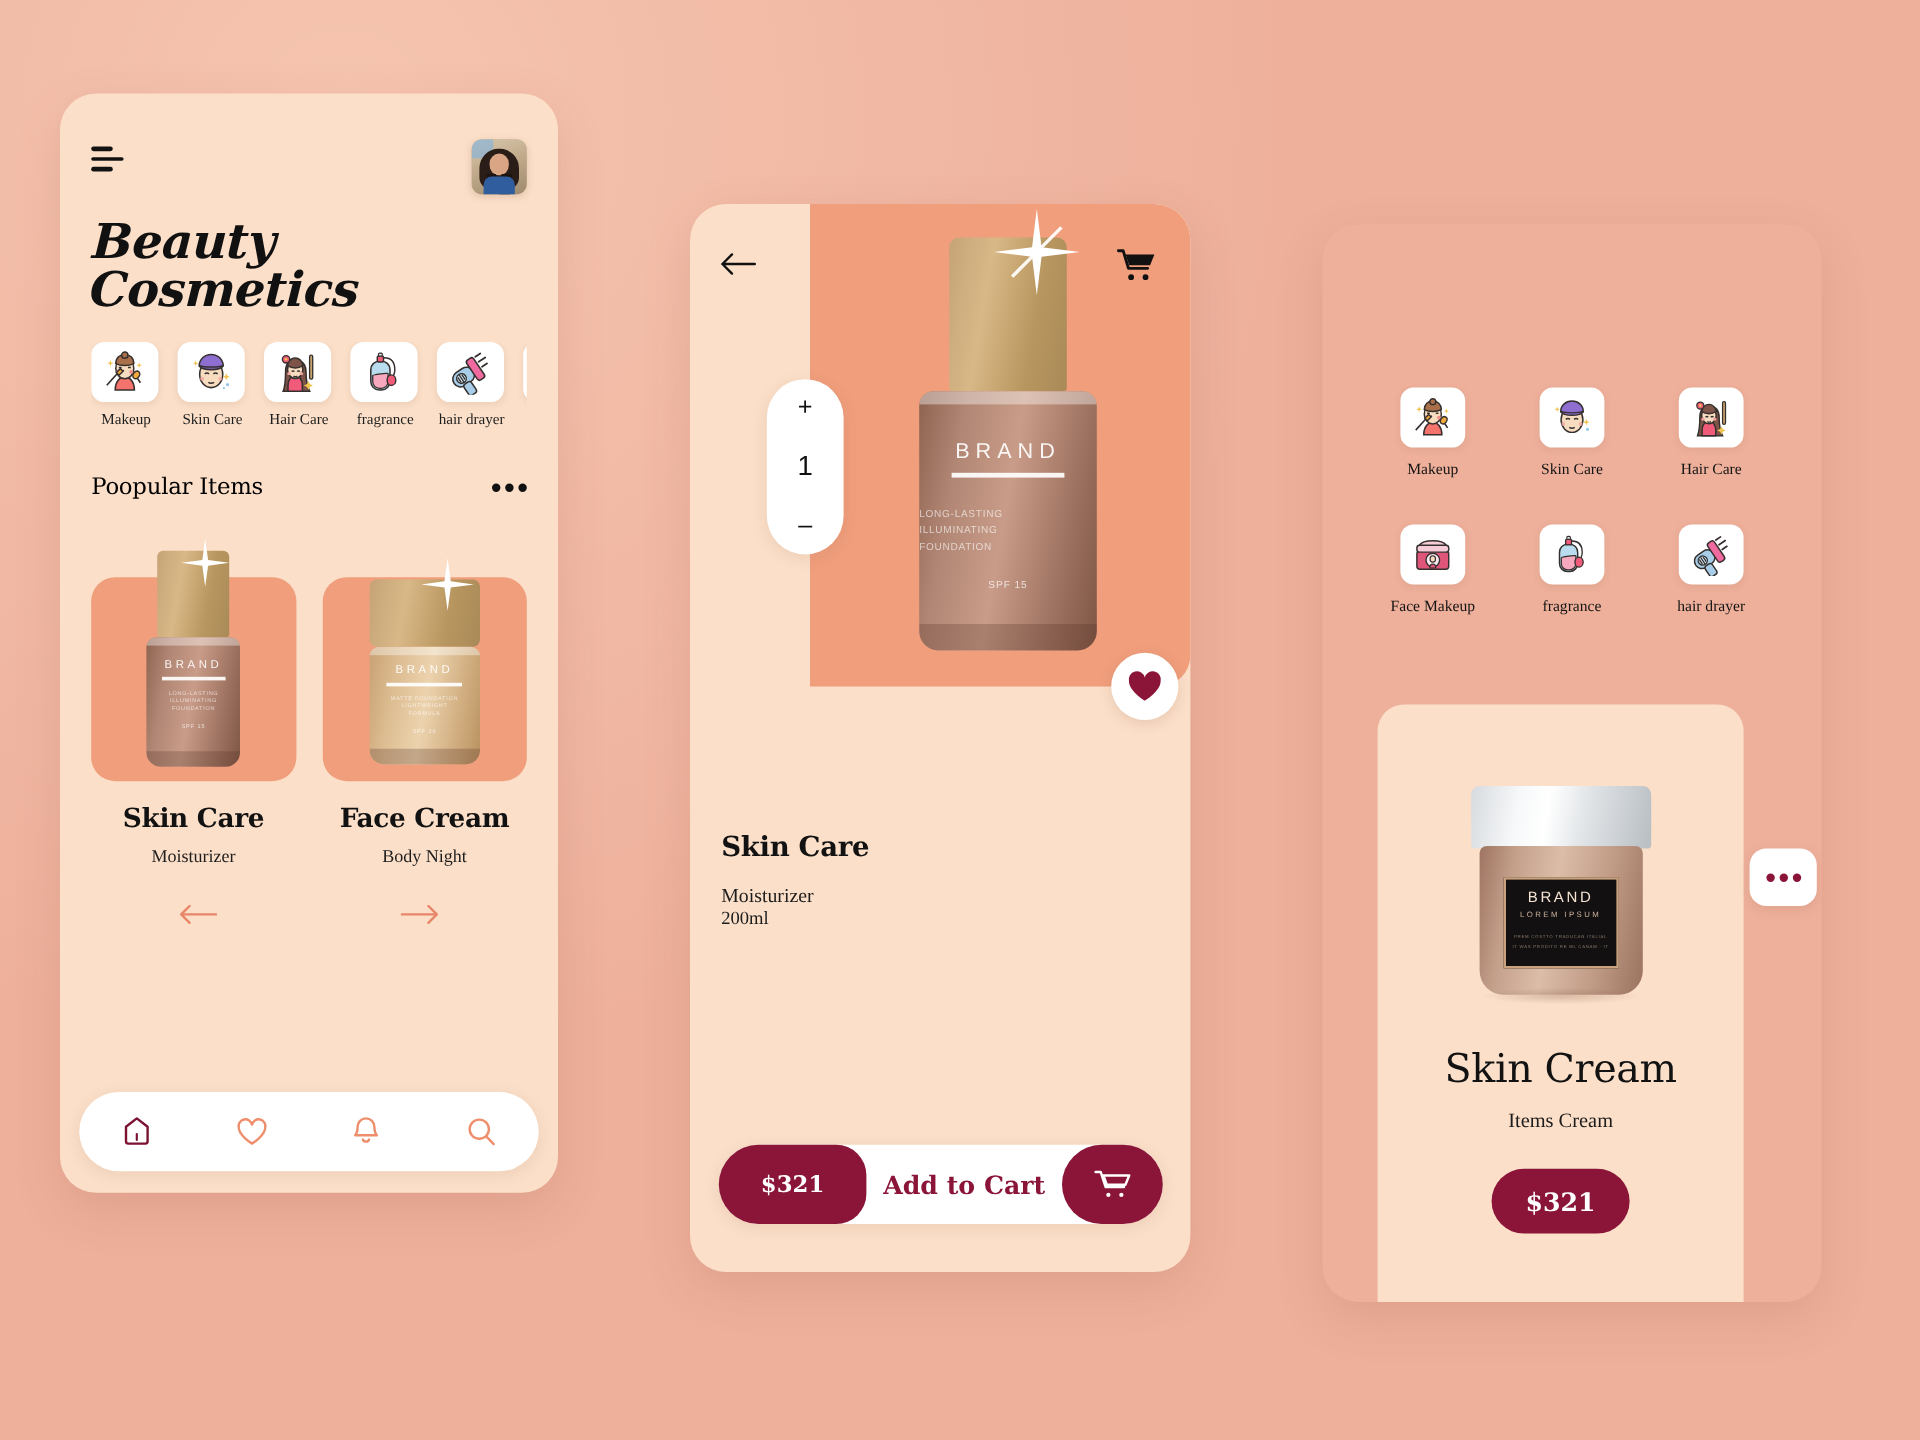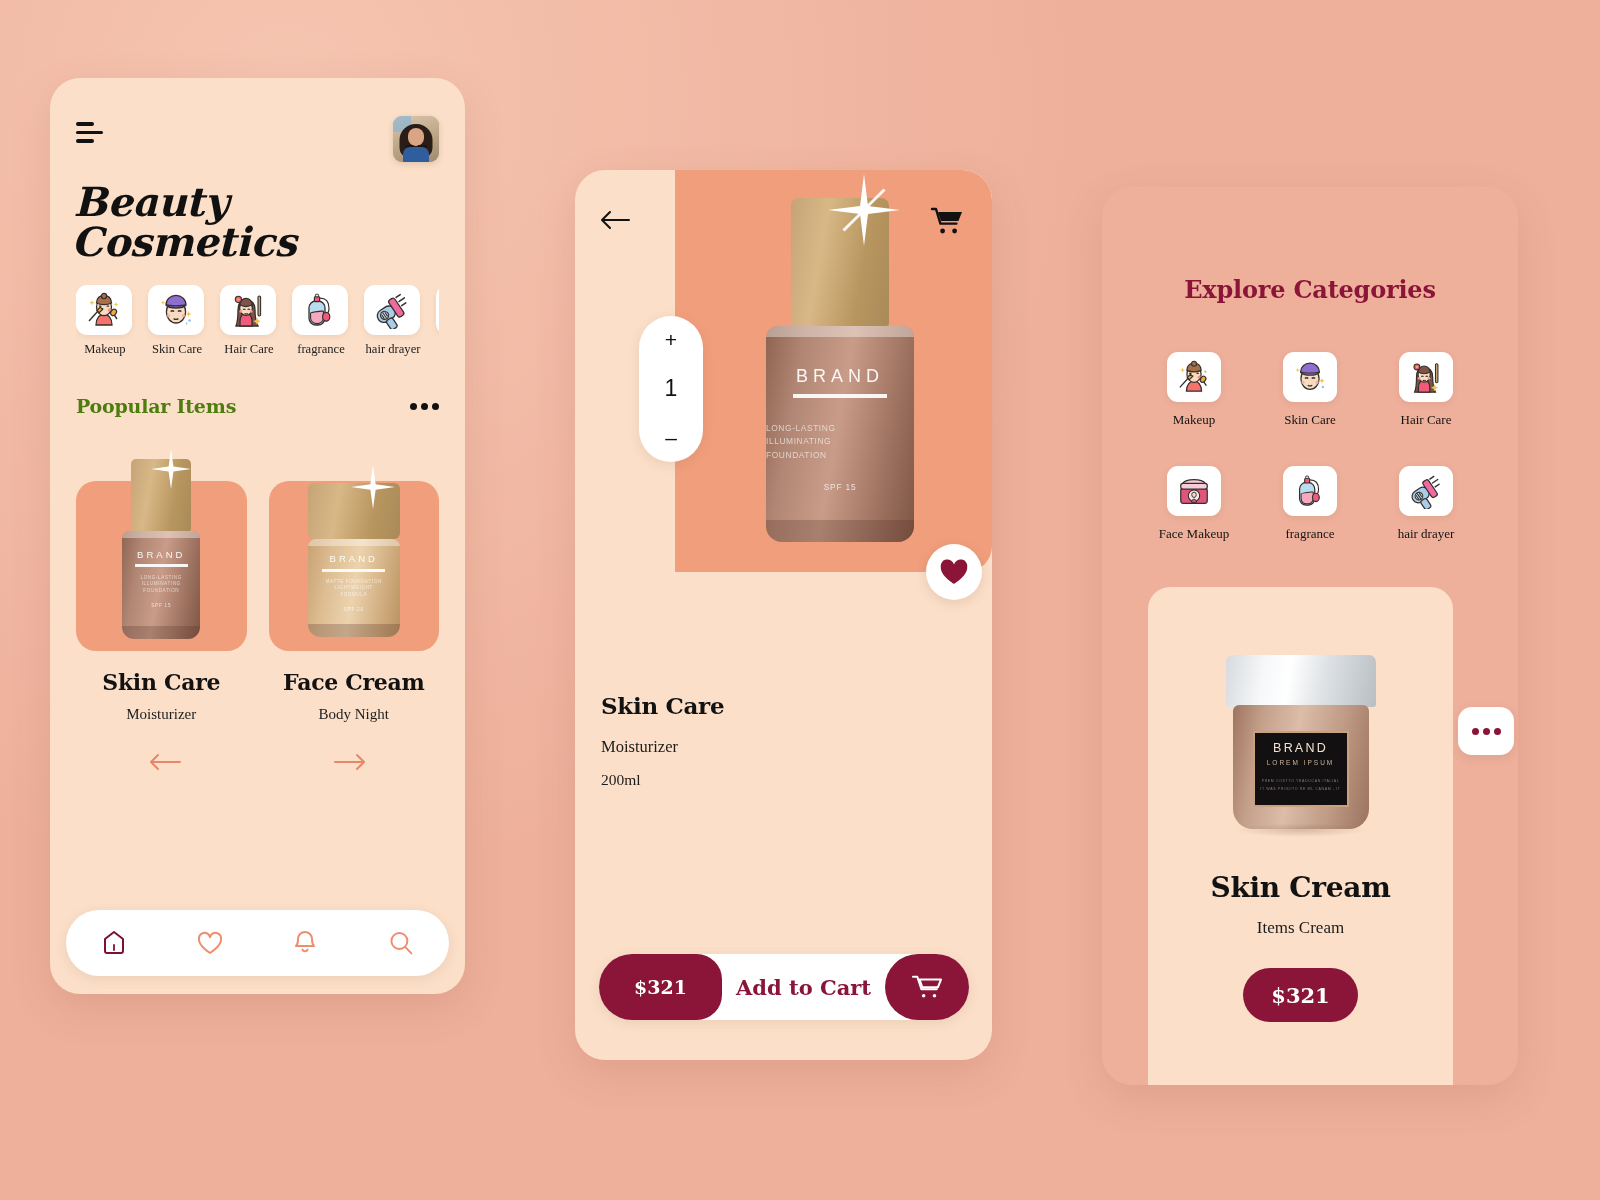--- a/index.html
+++ b/index.html
@@ -126,21 +126,21 @@
     color: #1d1d1d;
     white-space: nowrap;
   }
 
   .sec-head {
     margin-top: 38px;
     display: flex; align-items: center; justify-content: space-between;
   }
   .sec-head h2 {
     font-family: "DejaVu Serif", serif;
-    font-size: 19px; font-weight: 700; color: #4d7c0f;
+    font-size: 19px; font-weight: 400; color: #000000;
     letter-spacing: -0.2px;
   }
   .dots3 { display:flex; gap: 4px; cursor: pointer; }
   .dots3 i { width: 7px; height: 7px; border-radius: 50%; background:#111; display:block; }
   .dots3.maroon i { background: #8a1538; }
 
   .prod-row {
     margin-top: 22px;
     display: flex; gap: 22px;
   }
@@ -269,21 +269,21 @@
     box-shadow: 0 3px 11px rgba(140,90,70,.17);
     cursor: pointer;
   }
   .s2-info { padding: 22px 26px 0 26px; }
   .s2-info h2 {
     font-family: "DejaVu Serif", serif;
     font-size: 23px; font-weight: 700; color: #121212;
     letter-spacing: -0.3px;
   }
   .s2-info .l1 { font-size: 16.5px; color: #1c1c1c; margin-top: 18px; }
-  .s2-info .l2 { font-size: 15.5px; color: #1c1c1c; margin-top: 14px; }
+  .s2-info .l2 { font-size: 15.5px; color: #1c1c1c; }
   .s2-info .para {
     font-size: 16px; color: #17140f; line-height: 1.45; margin-top: 20px;
   }
   .cta {
     position: absolute; left: 24px; bottom: 40px;
     width: 370px; height: 66px;
     border-radius: 34px; background:#fff;
     display: flex; align-items: center;
     box-shadow: 0 3px 12px rgba(140,90,70,.12);
     cursor: pointer;
@@ -335,21 +335,21 @@
   .s3-card {
     position: absolute; left: 46px; bottom: 0;
     width: 305px; height: 498px;
     background: #fbdfc8;
     border-radius: 22px 22px 0 0;
     text-align: center;
   }
   .s3-jar-stage { height: 250px; display:flex; align-items:flex-end; justify-content:center; padding-bottom: 8px; }
   .s3-card .pname {
     font-family: "DejaVu Serif", serif;
-    font-weight: 700; font-size: 28px; color: #121212;
+    font-weight: 400; font-size: 33px; color: #121212;
     margin-top: 34px; letter-spacing: -0.3px;
   }
   .s3-card .psub { font-size: 17px; color: #1c1c1c; margin-top: 14px; }
   .price-pill {
     margin: 30px auto 0 auto;
     width: 115px; height: 54px; border-radius: 27px;
     background: #8a1538; color:#fff;
     display:flex; align-items:center; justify-content:center;
     font-family: "DejaVu Serif", serif; font-weight: 700; font-size: 21px;
     cursor: pointer;
@@ -698,21 +698,20 @@
         <path d="M9 7h23l-3.4 8.4H12z" fill="none" stroke="#fff" stroke-width="2.2" stroke-linejoin="round"></path>
         <circle cx="13.4" cy="24.4" r="1.9" fill="#fff"></circle>
         <circle cx="25" cy="24.4" r="1.9" fill="#fff"></circle>
       </svg>
     </div>
   </div>
 </div>
 
 <div class="phone" id="phone3">
   <div class="s3">
-    <h2>Explore Categories</h2>
 
     <div class="cat-grid">
 
       <div class="cat-g-item">
         <div class="cat-g-tile">
           <svg width="38" height="36" viewBox="0 0 40 38">
             <path d="M12 34c0-7 4-11 8-11s8 4 8 11z" fill="#f4736d" stroke="#35302e" stroke-width="1.3"></path>
             <ellipse cx="20" cy="16" rx="7.5" ry="8.6" fill="#f7dcc0" stroke="#35302e" stroke-width="1.3"></ellipse>
             <path d="M12.5 12c0-5 3.5-7.6 7.5-7.6S27.5 7 27.5 12c-2 1-5 1.6-7.5 1.6S14.5 13 12.5 12z" fill="#a9704a" stroke="#35302e" stroke-width="1.3"></path>
             <circle cx="20" cy="5" r="2.6" fill="#a9704a" stroke="#35302e" stroke-width="1.2"></circle>

